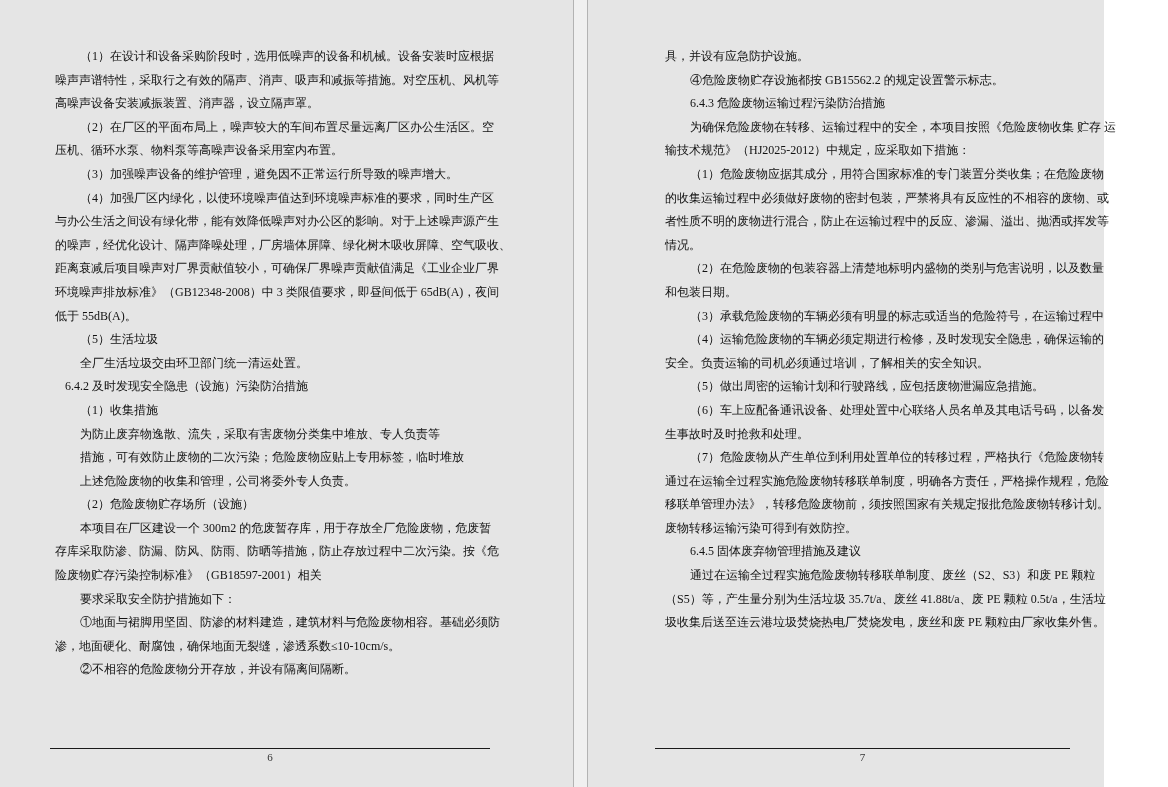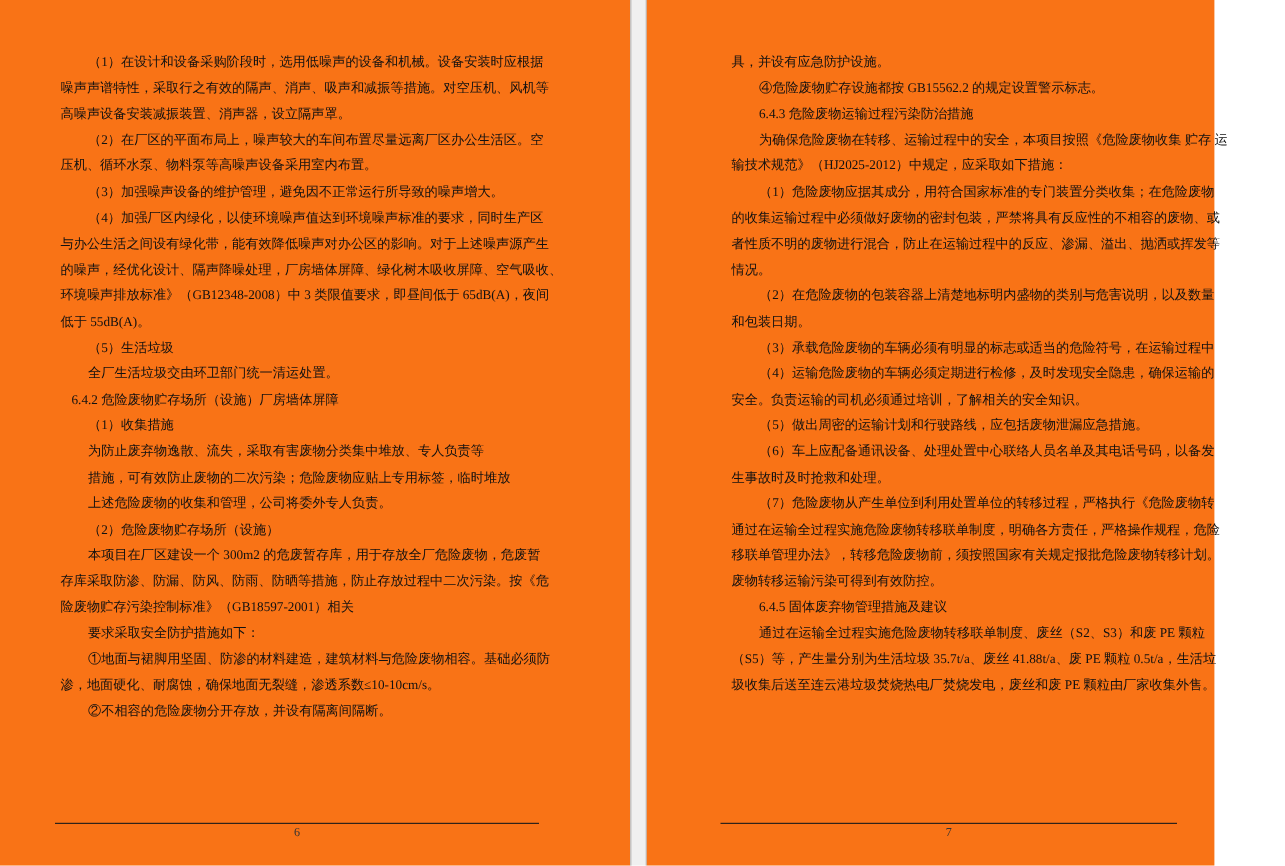--- a/index.html
+++ b/index.html
@@ -5,21 +5,21 @@
   html, body {
     margin: 0; padding: 0;
     width: 1168px; height: 787px;
     overflow: hidden;
     background: #ffffff;
     font-family: "Liberation Serif", "DejaVu Serif", serif;
     color: #111111;
   }
   .doc-view { position: relative; width: 1168px; height: 787px; }
   .page {
-    position: absolute; top: 0; height: 787px; background: #f97316;
+    position: absolute; top: 0; height: 787px; background: #e5e5e5;
   }
   .page-left  { left: 0; width: 573px; }
   .page-right { left: 588px; width: 516px; }
   .page-gap {
     position: absolute; top: 0; left: 573px; width: 13px; height: 787px;
     background: #f0f0f0;
     border-left: 1px solid #b3b3b3;
     border-right: 1px solid #b3b3b3;
   }
   .textcol {
@@ -55,25 +55,26 @@
     <div class="textcol textcol-left" id="leftcol">
         <div class="ln i-b">（1）在设计和设备采购阶段时，选用低噪声的设备和机械。设备安装时应根据</div>
         <div class="ln i-a">噪声声谱特性，采取行之有效的隔声、消声、吸声和减振等措施。对空压机、风机等</div>
         <div class="ln i-a">高噪声设备安装减振装置、消声器，设立隔声罩。</div>
         <div class="ln i-b">（2）在厂区的平面布局上，噪声较大的车间布置尽量远离厂区办公生活区。空</div>
         <div class="ln i-a">压机、循环水泵、物料泵等高噪声设备采用室内布置。</div>
         <div class="ln i-b">（3）加强噪声设备的维护管理，避免因不正常运行所导致的噪声增大。</div>
         <div class="ln i-b">（4）加强厂区内绿化，以使环境噪声值达到环境噪声标准的要求，同时生产区</div>
         <div class="ln i-a">与办公生活之间设有绿化带，能有效降低噪声对办公区的影响。对于上述噪声源产生</div>
         <div class="ln i-a">的噪声，经优化设计、隔声降噪处理，厂房墙体屏障、绿化树木吸收屏障、空气吸收、</div>
+        <div class="ln i-a">距离衰减后项目噪声对厂界贡献值较小，可确保厂界噪声贡献值满足《工业企业厂界</div>
         <div class="ln i-a">环境噪声排放标准》（GB12348-2008）中 3 类限值要求，即昼间低于 65dB(A)，夜间</div>
         <div class="ln i-a">低于 55dB(A)。</div>
         <div class="ln i-b">（5）生活垃圾</div>
         <div class="ln i-b">全厂生活垃圾交由环卫部门统一清运处置。</div>
-        <div class="ln i-c">6.4.2 危险废物贮存场所（设施）厂房墙体屏障</div>
+        <div class="ln i-c">6.4.2 及时发现安全隐患（设施）污染防治措施</div>
         <div class="ln i-b">（1）收集措施</div>
         <div class="ln i-b">为防止废弃物逸散、流失，采取有害废物分类集中堆放、专人负责等</div>
         <div class="ln i-b">措施，可有效防止废物的二次污染；危险废物应贴上专用标签，临时堆放</div>
         <div class="ln i-b">上述危险废物的收集和管理，公司将委外专人负责。</div>
         <div class="ln i-b">（2）危险废物贮存场所（设施）</div>
         <div class="ln i-b">本项目在厂区建设一个 300m2 的危废暂存库，用于存放全厂危险废物，危废暂</div>
         <div class="ln i-a">存库采取防渗、防漏、防风、防雨、防晒等措施，防止存放过程中二次污染。按《危</div>
         <div class="ln i-a">险废物贮存污染控制标准》（GB18597-2001）相关</div>
         <div class="ln i-b">要求采取安全防护措施如下：</div>
         <div class="ln i-b">①地面与裙脚用坚固、防渗的材料建造，建筑材料与危险废物相容。基础必须防</div>

